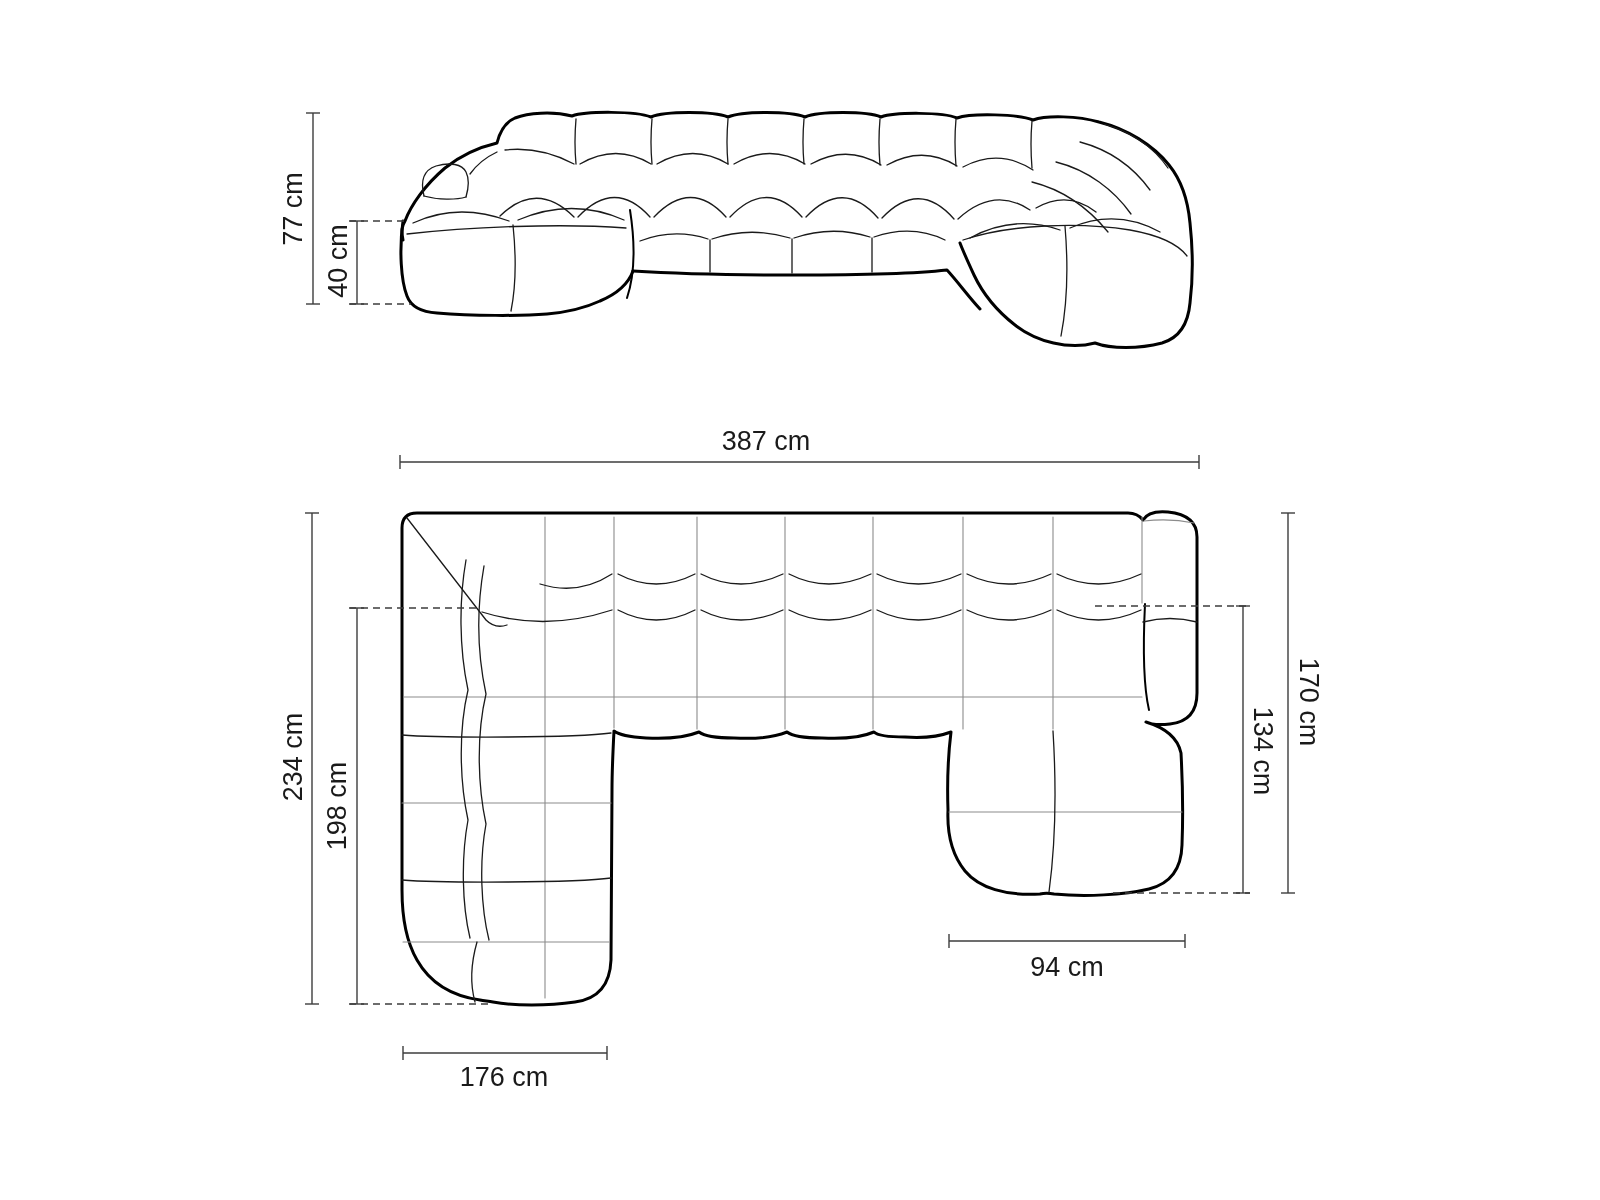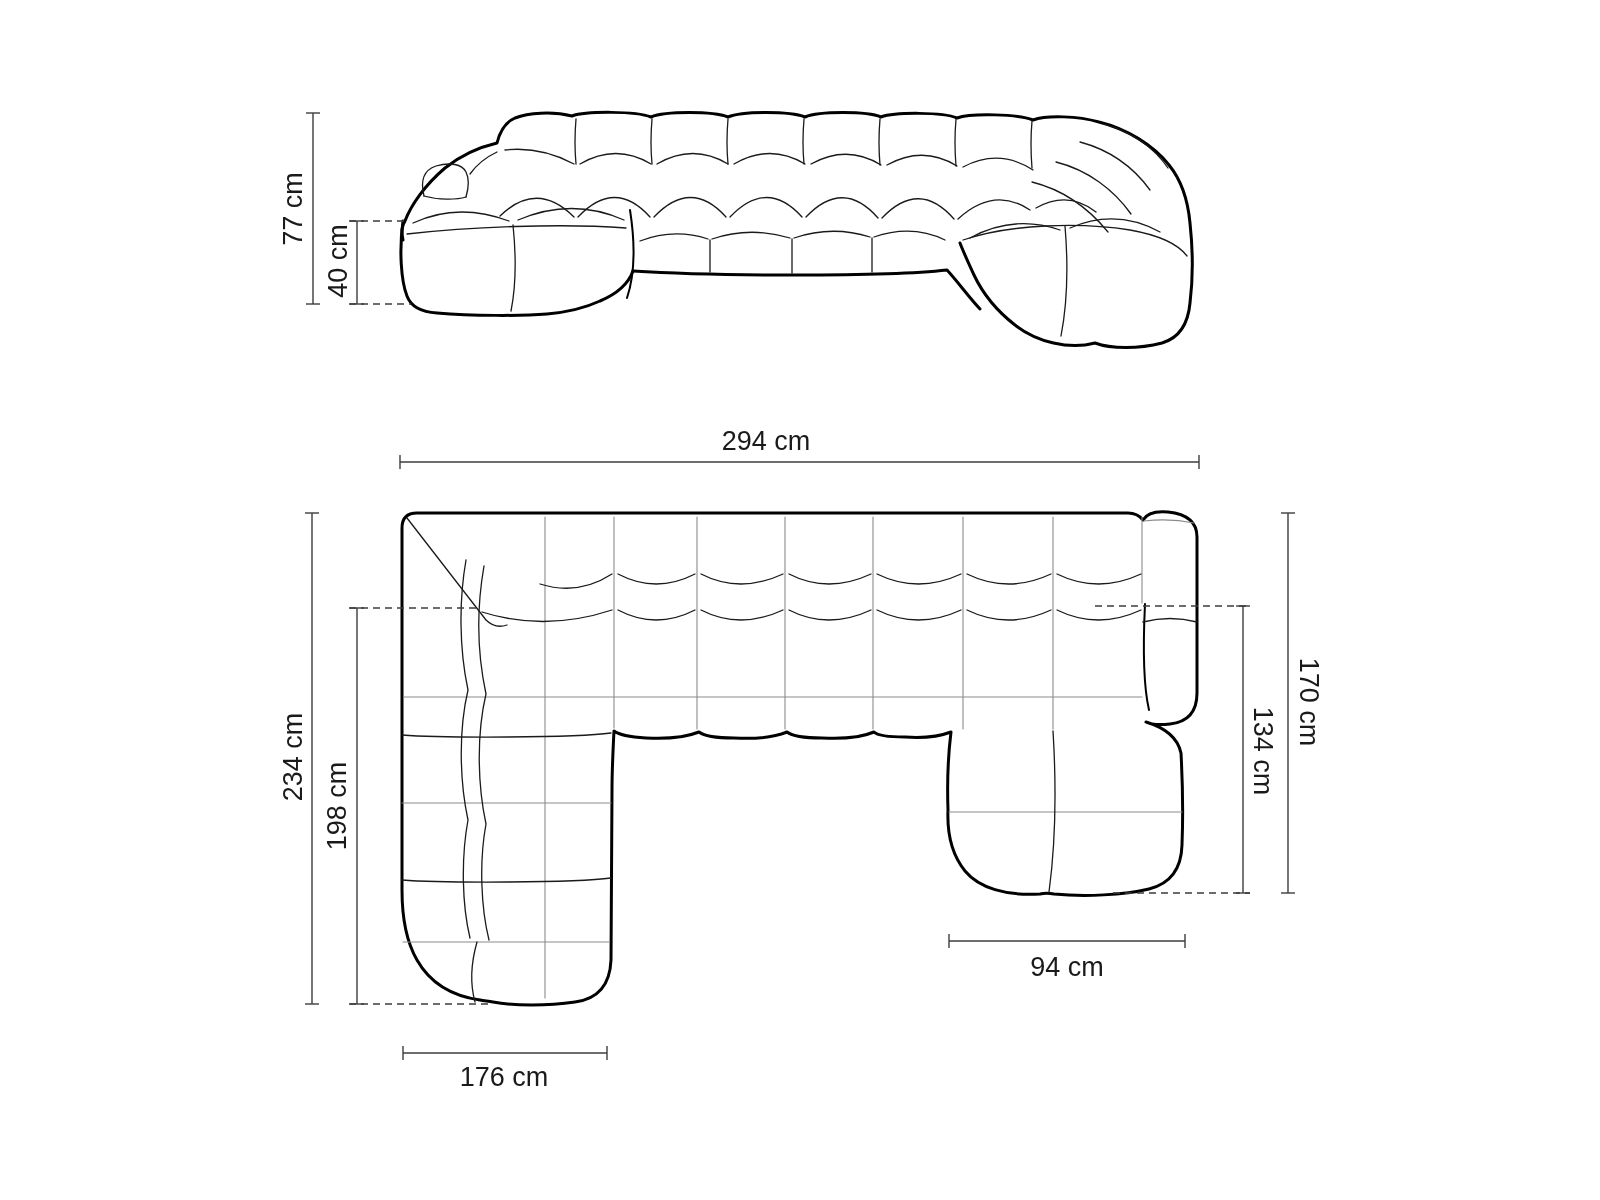--- a/index.html
+++ b/index.html
@@ -206,20 +206,20 @@
     <line class="dash" x1="349" y1="304" x2="411" y2="304"></line>
     <line class="dash" x1="349" y1="608" x2="480" y2="608"></line>
     <line class="dash" x1="349" y1="1004" x2="492" y2="1004"></line>
     <line class="dash" x1="1095" y1="606" x2="1250" y2="606"></line>
     <line class="dash" x1="1113" y1="893" x2="1250" y2="893"></line>
   </g>
 </svg>
 
   <div class="dim-label rot-ccw" style="left:293px;top:209px;">77 cm</div>
   <div class="dim-label rot-ccw" style="left:338px;top:261px;">40 cm</div>
-  <div class="dim-label" style="left:766px;top:441px;">294 cm</div>
+  <div class="dim-label" style="left:766px;top:441px;">387 cm</div>
   <div class="dim-label rot-ccw" style="left:293px;top:757px;">234 cm</div>
   <div class="dim-label rot-ccw" style="left:337px;top:806px;">198 cm</div>
   <div class="dim-label rot-cw" style="left:1308px;top:702px;">170 cm</div>
   <div class="dim-label rot-cw" style="left:1262px;top:751px;">134 cm</div>
   <div class="dim-label" style="left:504px;top:1077px;">176 cm</div>
   <div class="dim-label" style="left:1067px;top:967px;text-align:center;">94 cm</div>
 </div>
 
 </body></html>

